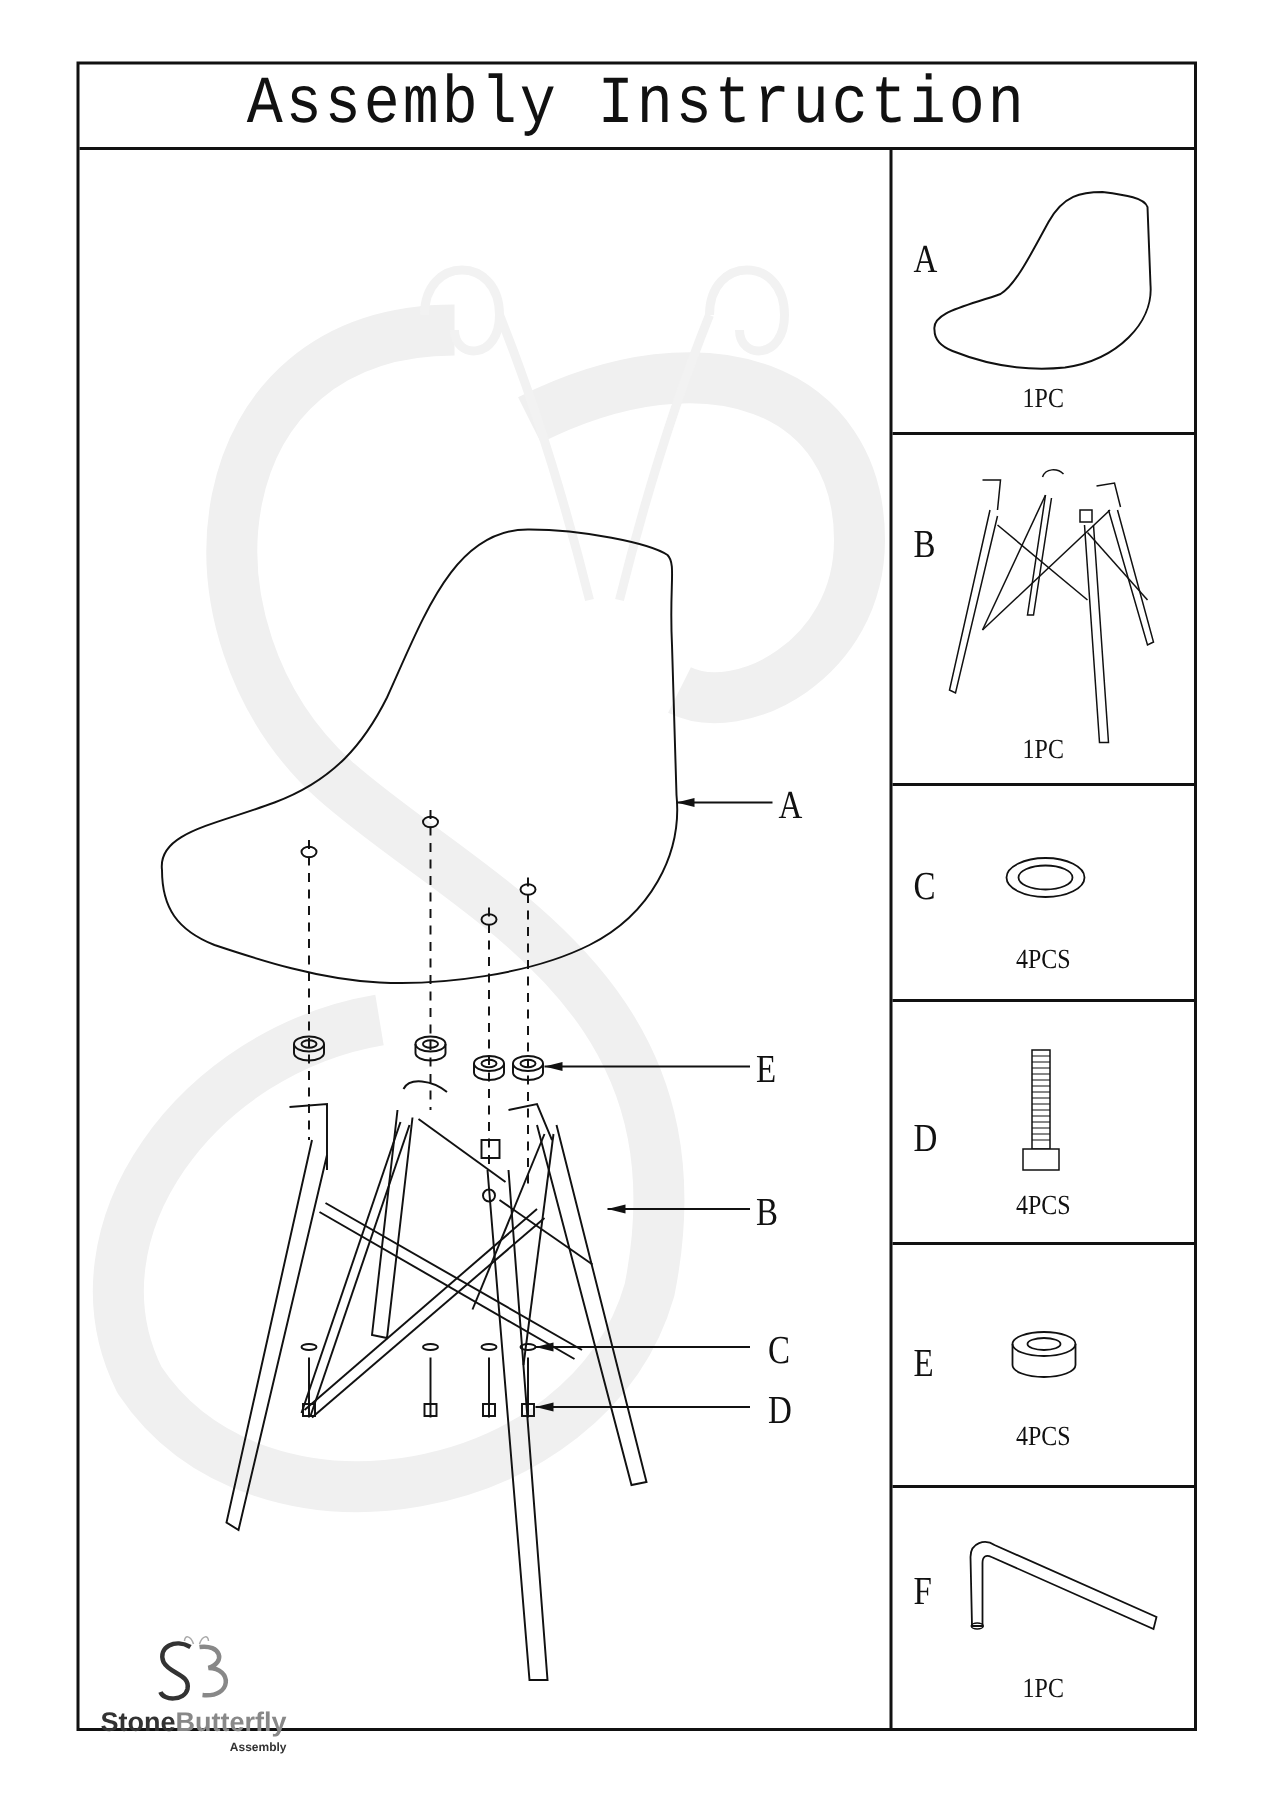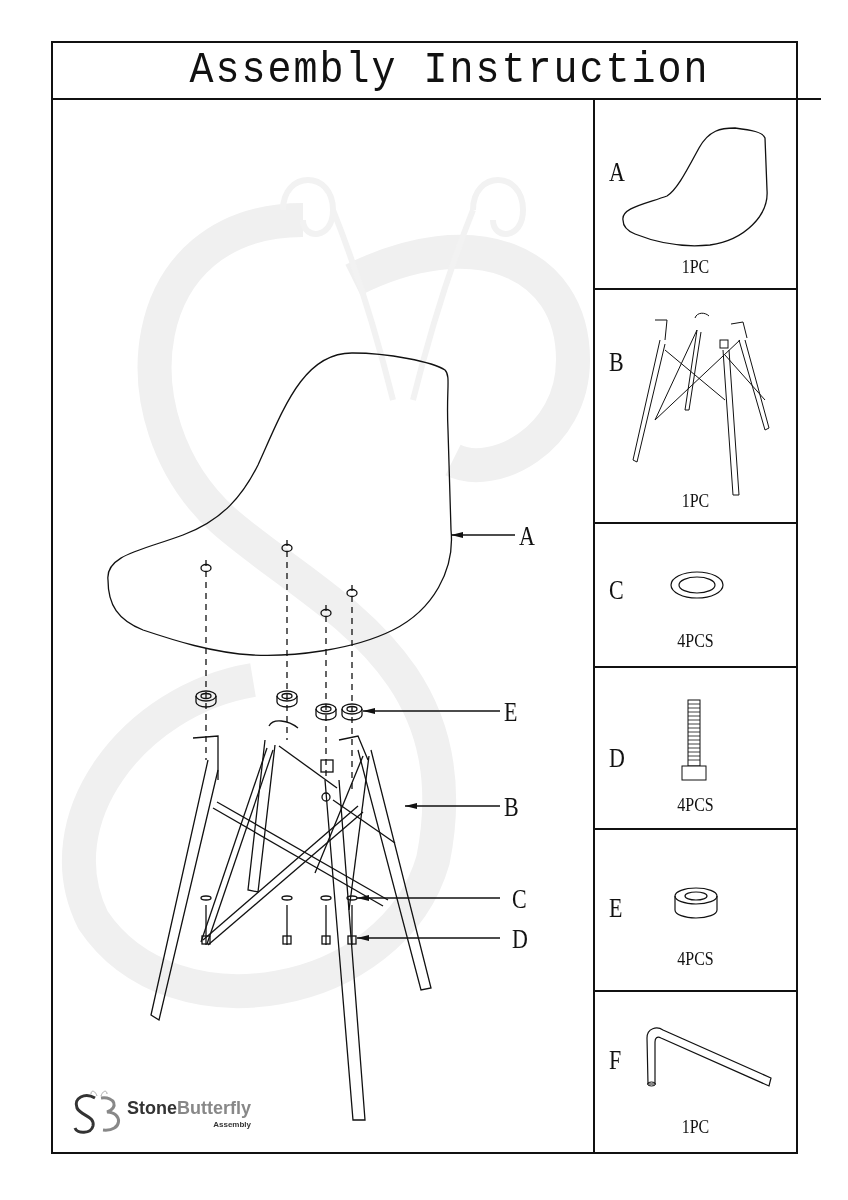--- a/index.html
+++ b/index.html
@@ -1,28 +1,28 @@
 <!DOCTYPE html>
 <html><head>
 <meta charset="utf-8">
 <style>
   html, body { margin:0; padding:0; background:#ffffff; }
   body { width:848px; height:1200px; position:relative; overflow:hidden; font-family:"Liberation Serif", serif; color:#111; }
   .frame { position:absolute; left:51px; top:41px; width:743px; height:1109px; border:2px solid #111; box-sizing:content-box; }
-  .header { position:absolute; left:0; top:0; width:743px; height:55px; border-bottom:2px solid #111; display:flex; align-items:center; justify-content:center;padding-left:25px; }
+  .header { position:absolute; left:0; top:0; width:743px; height:55px; border-bottom:2px solid #111; display:flex; align-items:center; justify-content:center; }
   .title { font-family:"Liberation Mono", "DejaVu Sans Mono", monospace; font-size:40px; letter-spacing:2px; transform:scaleY(1.12); color:#111; }
   .main { position:absolute; left:0; top:57px; width:540px; height:1052px; border-right:2px solid #111; }
   .parts { position:absolute; left:542px; top:57px; width:201px; height:1052px; }
   .panel { position:absolute; left:0; width:201px; border-bottom:2px solid #111; box-sizing:border-box; }
   .panel:last-child { border-bottom:none; }
   .plabel { position:absolute; left:14px; font-size:22px; transform:scaleY(1.2); }
   .pqty { position:absolute; left:0; width:201px; text-align:center; font-size:16px; transform:scaleY(1.15); }
   .panel svg { position:absolute; }
   .callout { position:absolute; font-size:22px; transform:scaleY(1.2); }
-  .logo { position:absolute; left:14px; top:988px; display:flex; align-items:center; }
+  .logo { position:absolute; left:14px; top:988px; display:flex; align-items:center;flex-direction:column; }
   .logo-text { font-family:"Liberation Sans", sans-serif; font-weight:bold; font-size:18px; }
   .logo-stone { color:#333; }
   .logo-butterfly { color:#888; }
   .logo-sub { font-family:"Liberation Sans", sans-serif; font-size:8px; font-weight:bold; color:#333; position:absolute; right:0; top:22px; }
   .watermark { position:absolute; left:0; top:0; pointer-events:none; }
 </style>
 </head>
 <body>
 
 <div class="frame">

